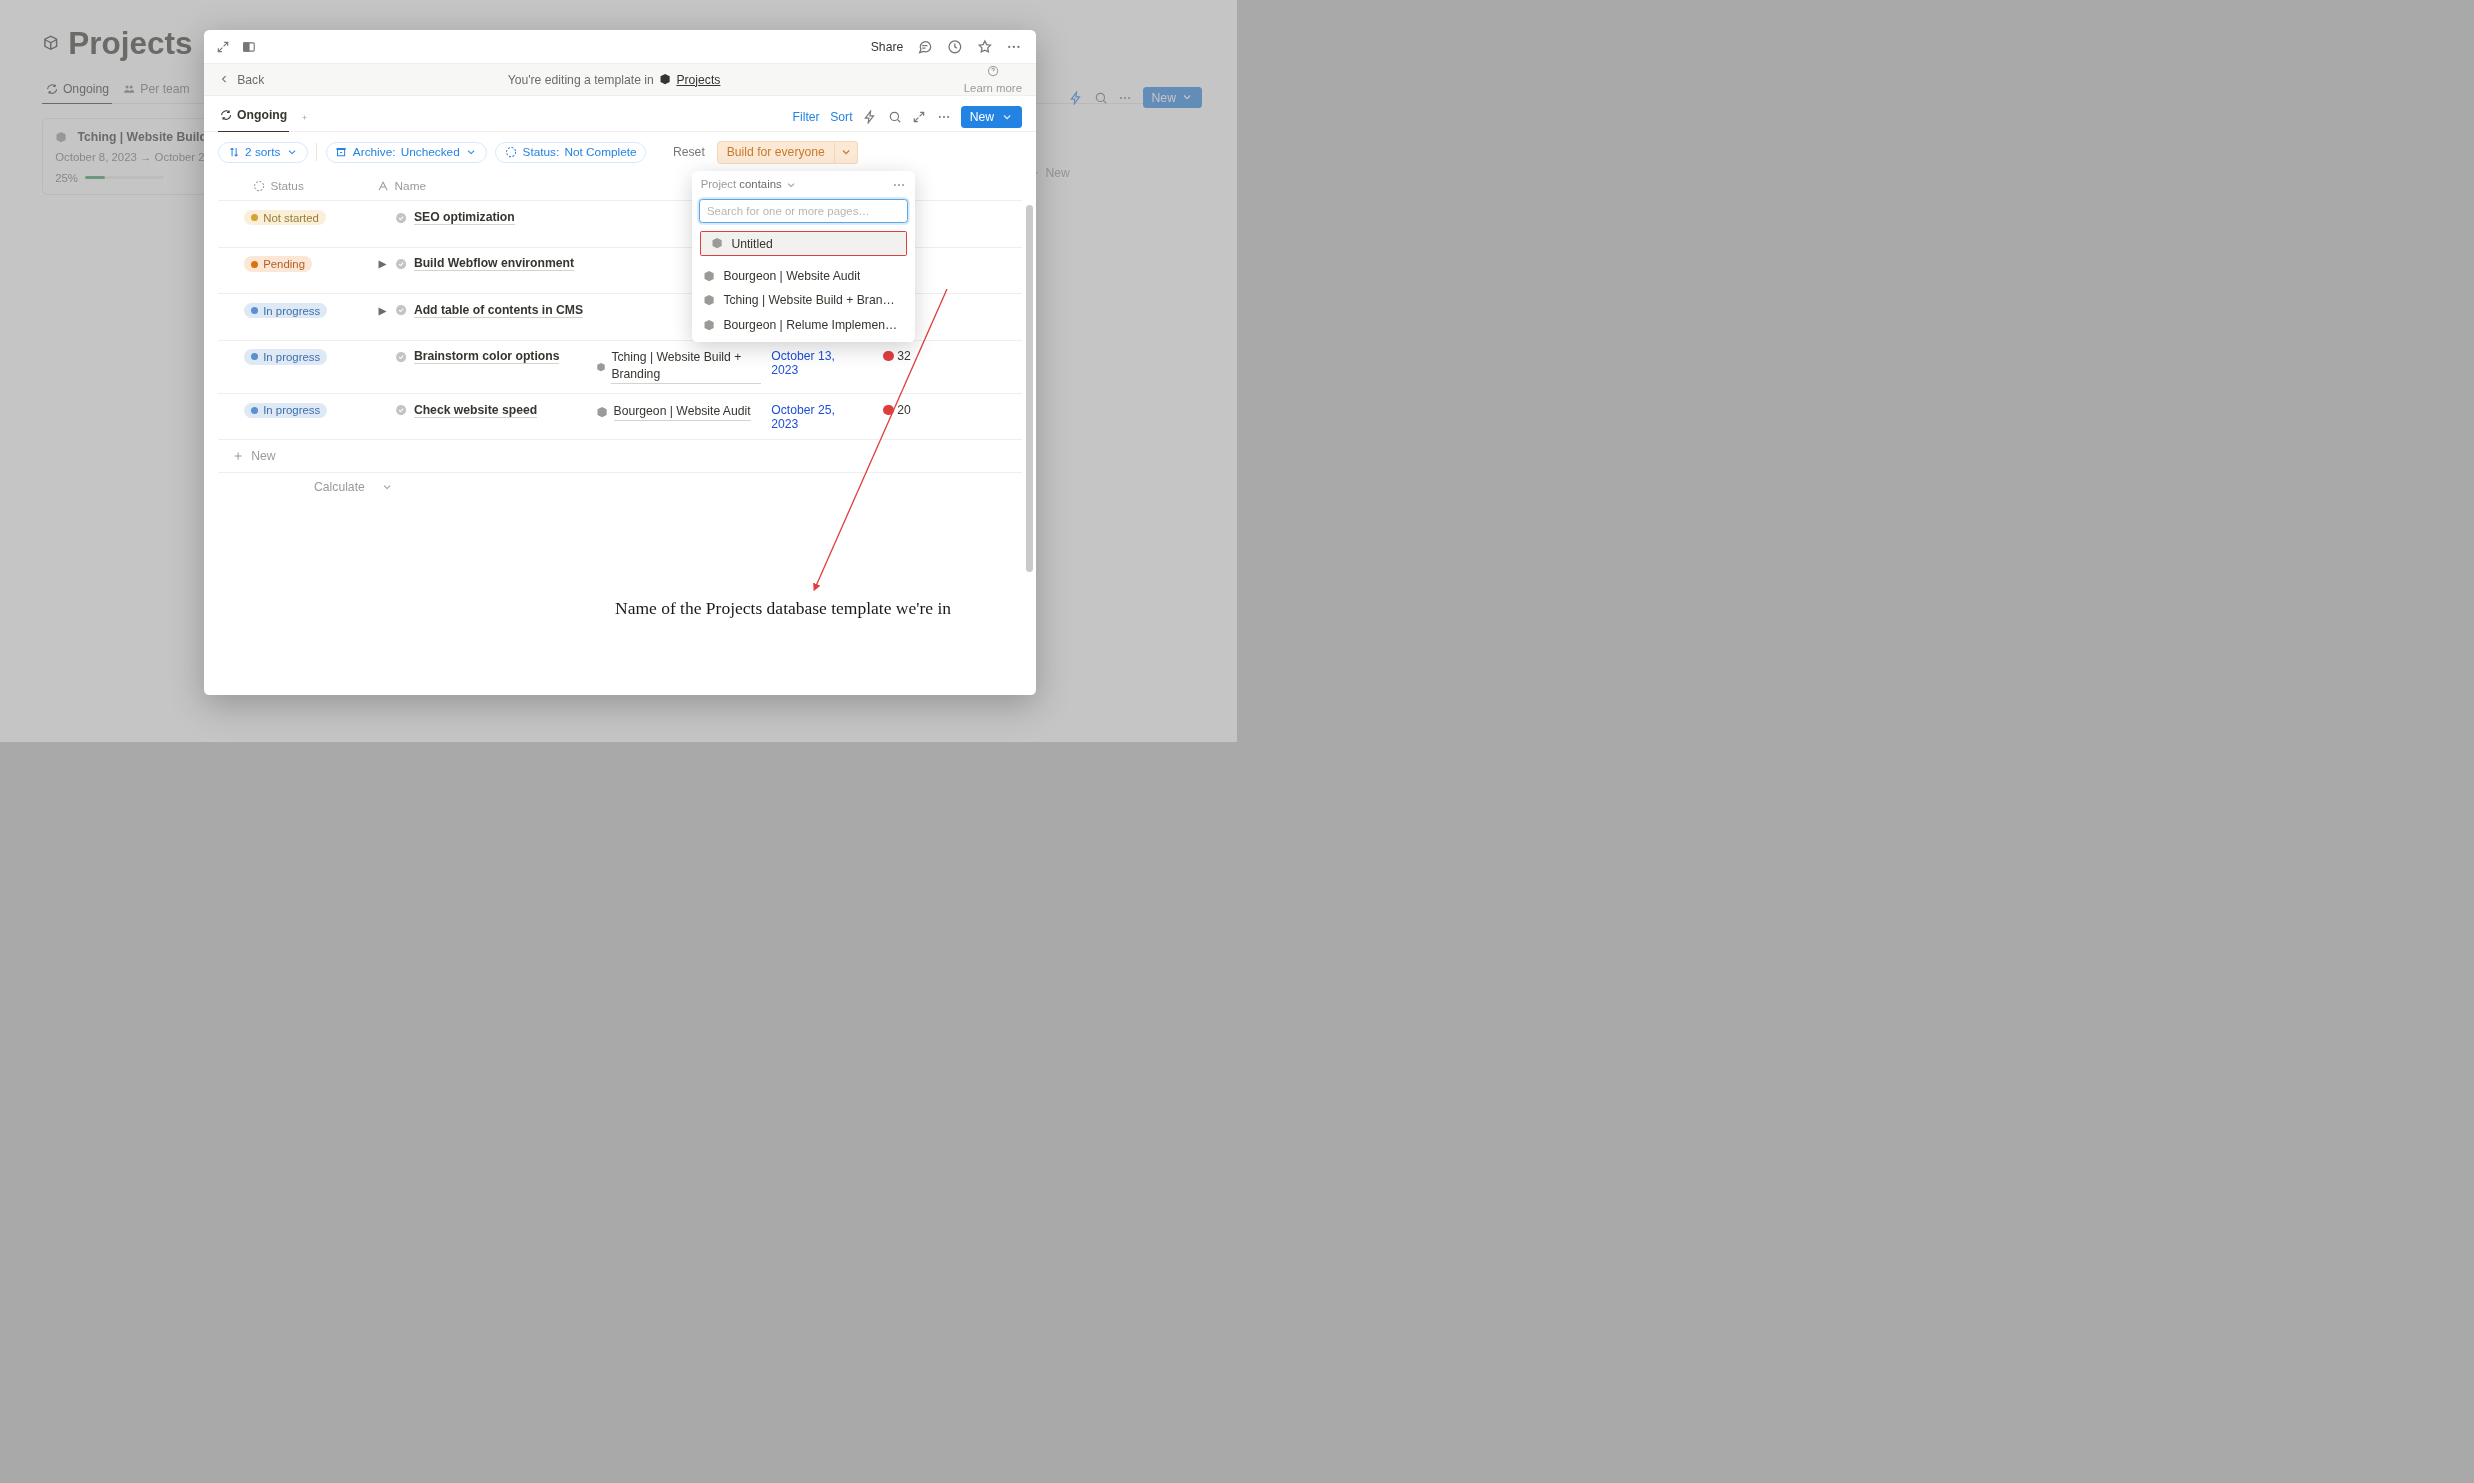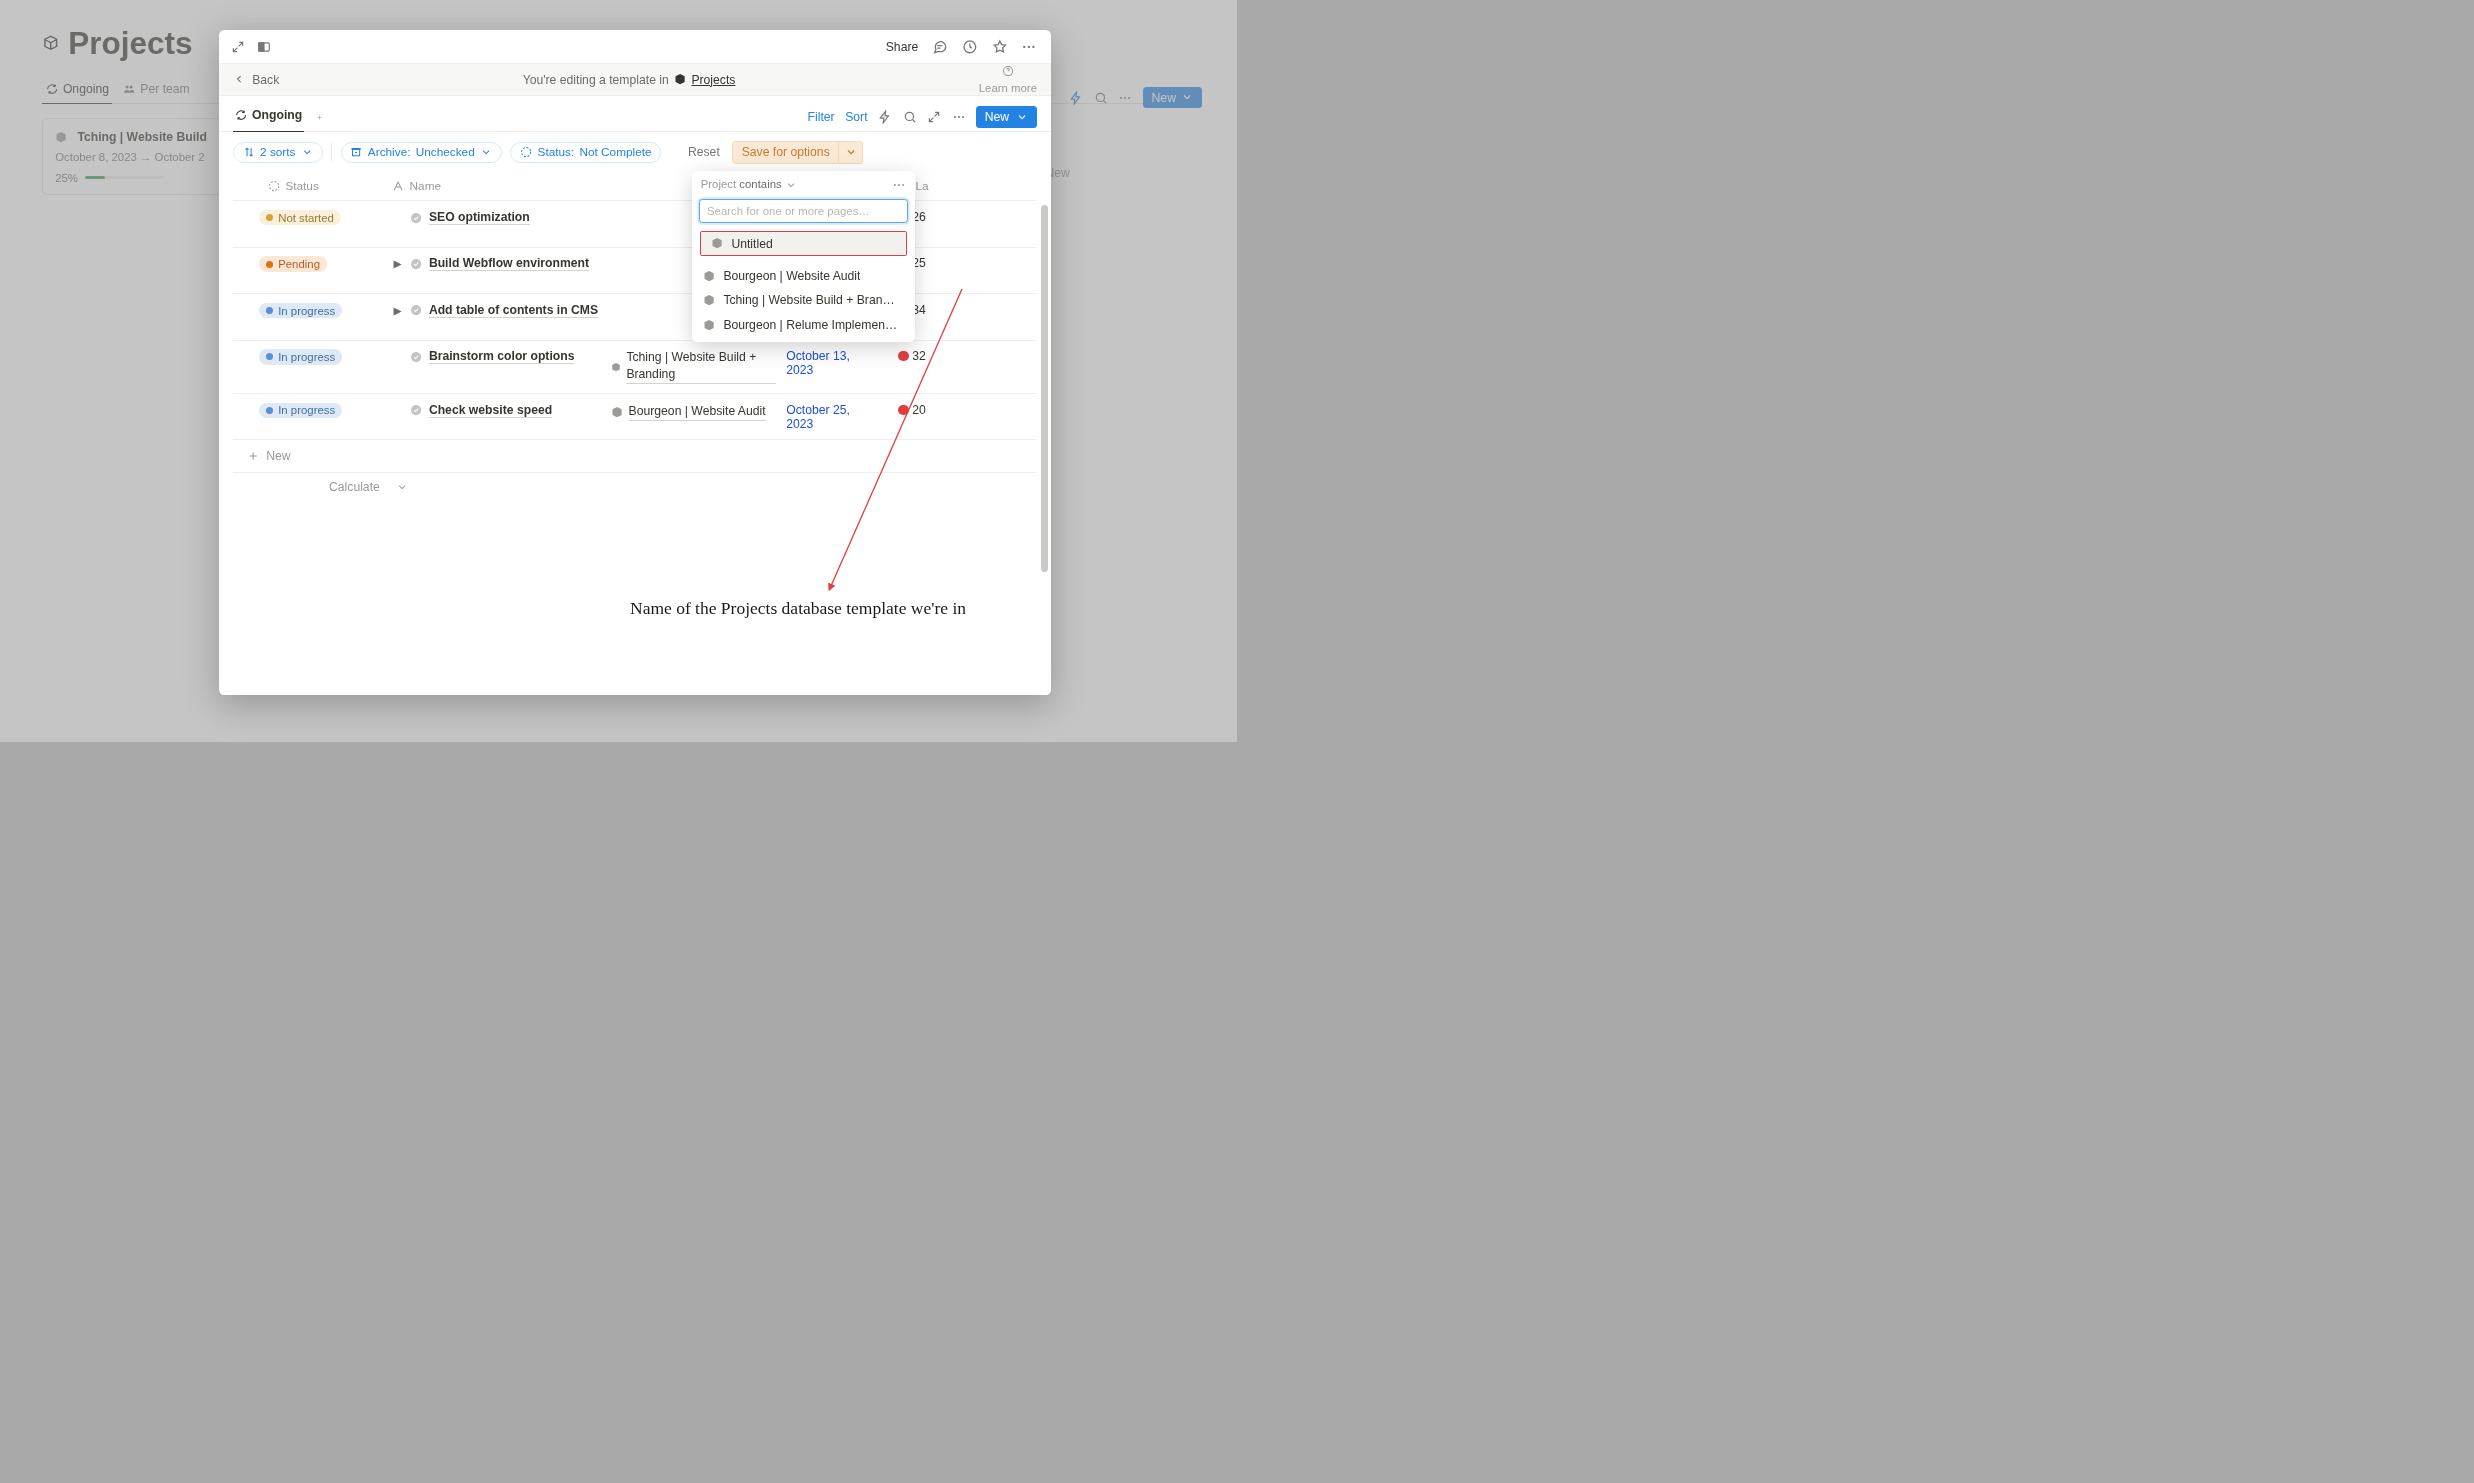--- a/index.html
+++ b/index.html
@@ -38,21 +38,21 @@
 .bg-card-title { font-weight:600; display:flex; align-items:center; gap:10px; font-size:12.2px;}
 .bg-card-dates { color:#787774; font-size:11.4px; margin-top:7px;}
 .bg-card-prog { display:flex; align-items:center; gap:7px; margin-top:8.7px; font-size:11.4px; color:#787774;}
 .prog-bar { width: 79px; height:3.5px; background:#eee; border-radius:1.7px; position:relative;}
 .prog-fill { position:absolute; left:0; top:0; bottom:0; background:#3b9e62; border-radius:1.7px;}
 .bg-new-card { position:absolute; left: 1028px; top: 166px; color:#9b9a97; font-size:12.2px; display:flex; align-items:center; gap:5.2px;}
 
 
 .modal {
   position: absolute;
-  left: 219px; top: 30px;
+  left: 204px; top: 30px;
   width: 832px; height: 665px;
   background: #fff;
   border-radius: 5.2px;
   box-shadow: 0 8.7px 35px rgba(0,0,0,0.25);
   z-index: 10;
   display:flex;
   flex-direction:column;
   overflow:hidden;
 }
 .modal-header {
@@ -451,21 +451,21 @@
           <svg viewBox="0 0 24 24" fill="none" stroke="#2383e2" stroke-width="2">
             <circle cx="12" cy="12" r="9" stroke-dasharray="4 3"></circle>
           </svg>
         </span>
       <span class="muted-label">Status:</span>
       <span class="value-dark" style="white-space:nowrap;">Not Complete</span>
     </div>
     <span class="reset-link">Reset</span>
     <div class="save-wrap">
       <div class="save-btn">
-        <span>Save for options</span>
+        <span>Build for everyone</span>
       </div>
       <div class="save-chev">
         <span class="ico ico-14">
             <svg viewBox="0 0 24 24" fill="none" stroke="#c77a2b" stroke-width="2.5">
               <path d="M6 9l6 6 6-6"></path>
             </svg>
           </span>
       </div>
     </div>
   </div>

